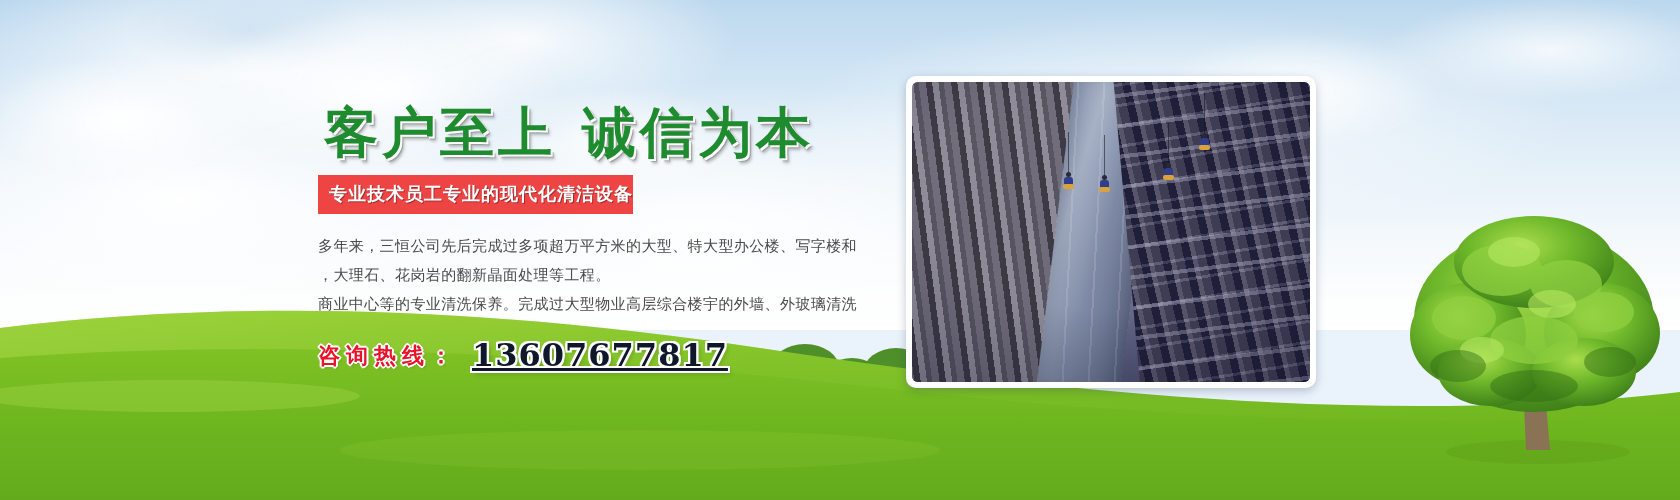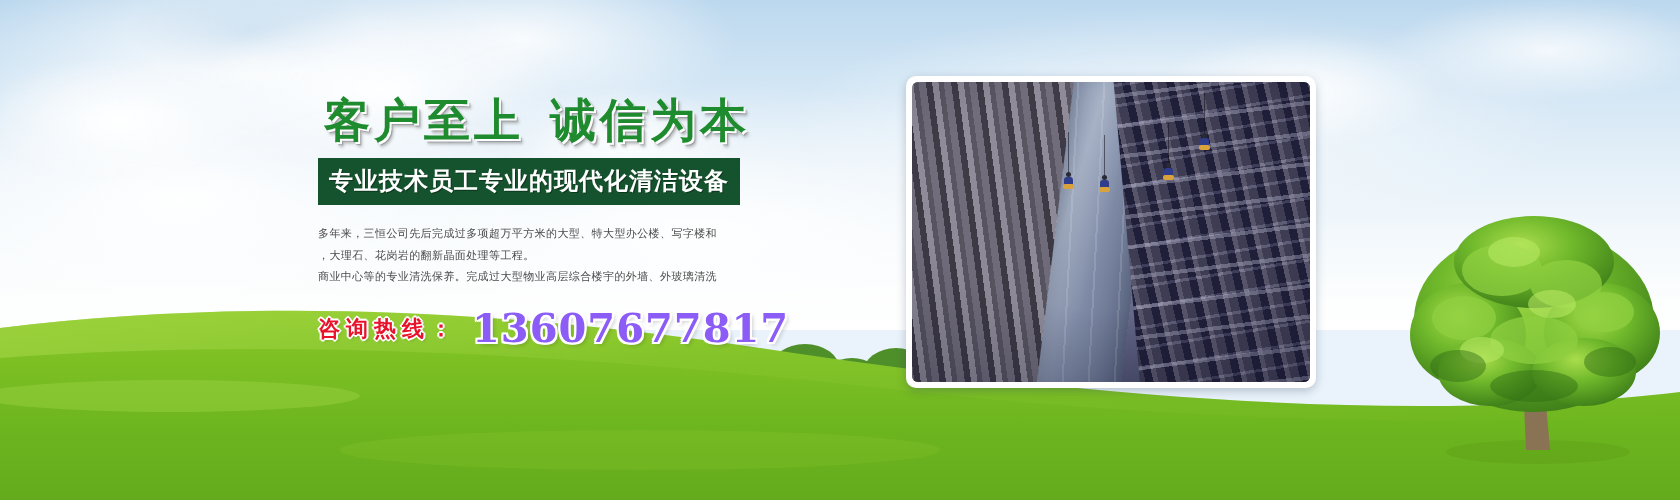--- a/index.html
+++ b/index.html
@@ -46,49 +46,49 @@
   }
   .grass svg{display:block;width:1680px;height:300px;}
 
   
   .content{
     position:absolute;left:318px;top:96px;width:580px;
   }
   .headline{
     font-family:"DejaVu Serif","Liberation Serif",serif;
     font-weight:bold;
-    font-size:46px;
+    font-size:54px;
     line-height:1.05;
     color:#1e8b2e;
     letter-spacing:4px;
     white-space:nowrap;
     text-shadow:
        2px 2px 0 #ffffff,
        3px 3px 1px rgba(120,120,120,.55),
        4px 5px 3px rgba(90,90,90,.35);
-    margin:0 0 14px 6px;
+    margin:8px 0 14px 6px;
   }
   .headline .gap{display:inline-block;width:26px;}
 
   .subbar{
     display:inline-block;
-    background:#14532d;
+    background:#ef4444;
     color:#ffffff;
     font-weight:bold;
-    font-size:24px;
+    font-size:18px;
     letter-spacing:1px;
-    padding:7px 11px 8px 11px;
+    padding:7px 0 8px 11px;
     white-space:nowrap;
     text-shadow:1px 1px 0 rgba(0,0,0,.35);
     margin-bottom:18px;
   }
 
   .desc{
     color:#4a4a4a;
-    font-size:11px;
+    font-size:15px;
     line-height:1.95;
     letter-spacing:.4px;
     width:563px;
     margin:0;
   }
   .desc p{margin:0;}
 
   
   .phone-wrap{margin-top:20px;}
   .phone-line{
@@ -103,30 +103,31 @@
     letter-spacing:6px;
     text-shadow:
       -1px -1px 0 #fff, 1px -1px 0 #fff, -1px 1px 0 #fff, 1px 1px 0 #fff,
       -2px 0 0 #fff, 2px 0 0 #fff, 0 -2px 0 #fff, 0 2px 0 #fff,
       2px 2px 3px rgba(0,0,0,.18);
     vertical-align:middle;
   }
   .hotline-num{
     font-family:"DejaVu Serif","Liberation Serif",serif;
     font-weight:bold;
-    font-size:40px;
-    color:#8b5cf6;
+    font-size:32px;
+    color:#0f172a;
     letter-spacing:1px;
     text-shadow:
       -1px -1px 0 #fff, 1px -1px 0 #fff, -1px 1px 0 #fff, 1px 1px 0 #fff,
       -2px 0 0 #fff, 2px 0 0 #fff, 0 -2px 0 #fff, 0 2px 0 #fff,
       -2px -2px 0 #fff, 2px 2px 0 #fff, -2px 2px 0 #fff, 2px -2px 0 #fff,
       3px 3px 4px rgba(0,0,0,.2);
     vertical-align:middle;
     margin-left:14px;
+    text-decoration:underline;
   }
   .phone-line.second{margin-top:8px;margin-left:186px;}
   .phone-line.second .hotline-num{margin-left:0;}
 
   
   .photo-card{
     position:absolute;left:906px;top:76px;
     width:410px;height:312px;
     background:#ffffff;
     border-radius:10px;

